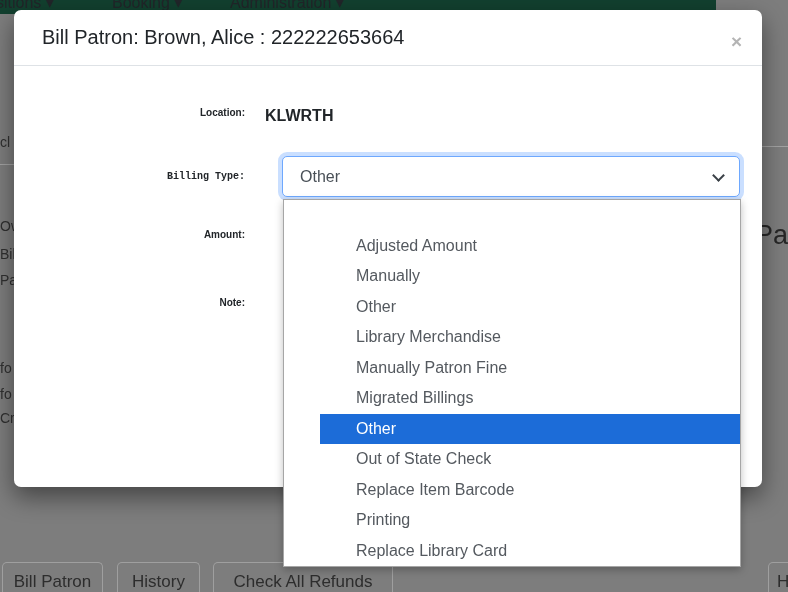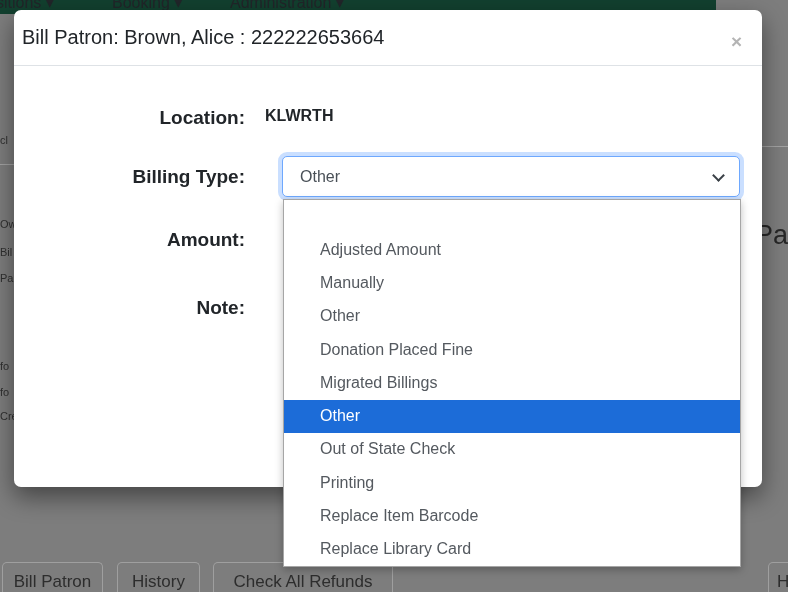--- a/index.html
+++ b/index.html
@@ -16,21 +16,21 @@
     position:absolute; top:0; left:0; width:716px; height:14px;
     background:#12402f; overflow:hidden; z-index:1;
   }
   .nav-item { position:absolute; top:-7px; }
   .nav-item.n0 { left:-4px; }
   .nav-item.n1 { left:112px; }
   .nav-item.n2 { left:230px; }
   
   .left-strip {
     position:absolute; top:14px; left:0; width:14px; bottom:0;
-    overflow:hidden; z-index:1; color:#303030; font-size:11px;
+    overflow:hidden; z-index:1; color:#303030; font-size:14px;
   }
   .left-strip .frag { position:absolute; left:0; white-space:nowrap; }
   .hr-line { position:absolute; left:0; right:0; height:1px; background:#a3a3a3; }
   .right-strip {
     position:absolute; top:14px; left:762px; right:0; bottom:0;
     overflow:hidden; z-index:1; color:#272727;
   }
   .pay-frag { position:absolute; top:206px; left:-7px; font-size:27px; white-space:nowrap; }
   
   .bg-btn {
@@ -44,35 +44,35 @@
   .bg-btn.b2 { left:213px; width:180px; }
   .bg-btn.b3 { left:768px; width:40px;  justify-content:flex-start; padding-left:8px; }
   
   .modal {
     position:absolute; left:14px; top:10px; width:748px; height:477px;
     background:#ffffff; border-radius:7px; z-index:10;
     box-shadow:0 10px 24px rgba(0,0,0,0.45);
   }
   .modal-header {
     position:relative; height:56px; border-bottom:1px solid #dee2e6;
-    display:flex; align-items:center; padding:0 8px;
+    display:flex; align-items:center; padding:0 28px;
   }
   .modal-title { font-size:20px; color:#212529; }
   .close-x {
     position:absolute; right:20px; top:22px; color:#b4b4b4;
     font-size:19px; font-weight:bold; line-height:1; cursor:pointer;
   }
   .form-row { position:absolute; left:0; width:100%; display:flex; }
   .form-label {
-    width:231px; text-align:right; font-weight:bold; font-size:19px; color:#212529;
+    width:231px; text-align:right; font-weight:bold; font-size:10px; color:#212529;
   }
   .form-value { margin-left:20px; font-size:16px; color:#212529;font-weight:bold; }
   .row-location { top:97px; }
   .row-billing  { top:146px; }
-  .row-billing .form-label { line-height:41px; }
+  .row-billing .form-label { line-height:41px;font-family:Liberation Mono, monospace; }
   .row-amount { top:219px; }
   .row-note   { top:287px; }
   
   .select-box {
     position:relative; margin-left:37px; width:458px; height:41px;
     border:1px solid #6ea8fe; border-radius:5px; background:#fff;
     box-shadow:0 0 0 4px rgba(13,110,253,0.22);
     display:flex; align-items:center; padding-left:17px;
     font-size:16px; color:#495057; cursor:pointer;
   }
@@ -83,21 +83,21 @@
   }
   
   .dropdown {
     position:absolute; left:283px; top:199px; width:458px; height:368px;
     background:#fff; border:1px solid #a6a6a6; z-index:20;
     display:flex; flex-direction:column;
     box-shadow:0 3px 8px rgba(0,0,0,0.25);
   }
   .option {
     flex:1; display:flex; align-items:center; padding-left:36px;
-    font-size:16px; color:#54595f; cursor:pointer; white-space:nowrap;
+    font-size:16px; color:#54595f; cursor:pointer; white-space:nowrap;margin-left:36px;
   }
   .option.selected { background:#1c6cd8; color:#ffffff; }
 </style>
 </head>
 <body>
 
 <div class="navbar">
   <div class="nav-item n0">sitions ▾</div>
   <div class="nav-item n1">Booking ▾</div>
   <div class="nav-item n2">Administration ▾</div>
@@ -150,20 +150,21 @@
   <div class="form-row row-note">
     <div class="form-label">Note:</div>
   </div>
 </div>
 
 <div class="dropdown">
   <div class="option"></div>
   <div class="option">Adjusted Amount</div>
   <div class="option">Manually</div>
   <div class="option">Other</div>
-  <div class="option">Donation Placed Fine</div>
+  <div class="option">Library Merchandise</div>
+  <div class="option">Manually Patron Fine</div>
   <div class="option">Migrated Billings</div>
   <div class="option selected">Other</div>
   <div class="option">Out of State Check</div>
+  <div class="option">Replace Item Barcode</div>
   <div class="option">Printing</div>
-  <div class="option">Replace Item Barcode</div>
   <div class="option">Replace Library Card</div>
 </div>
 
 </body></html>

